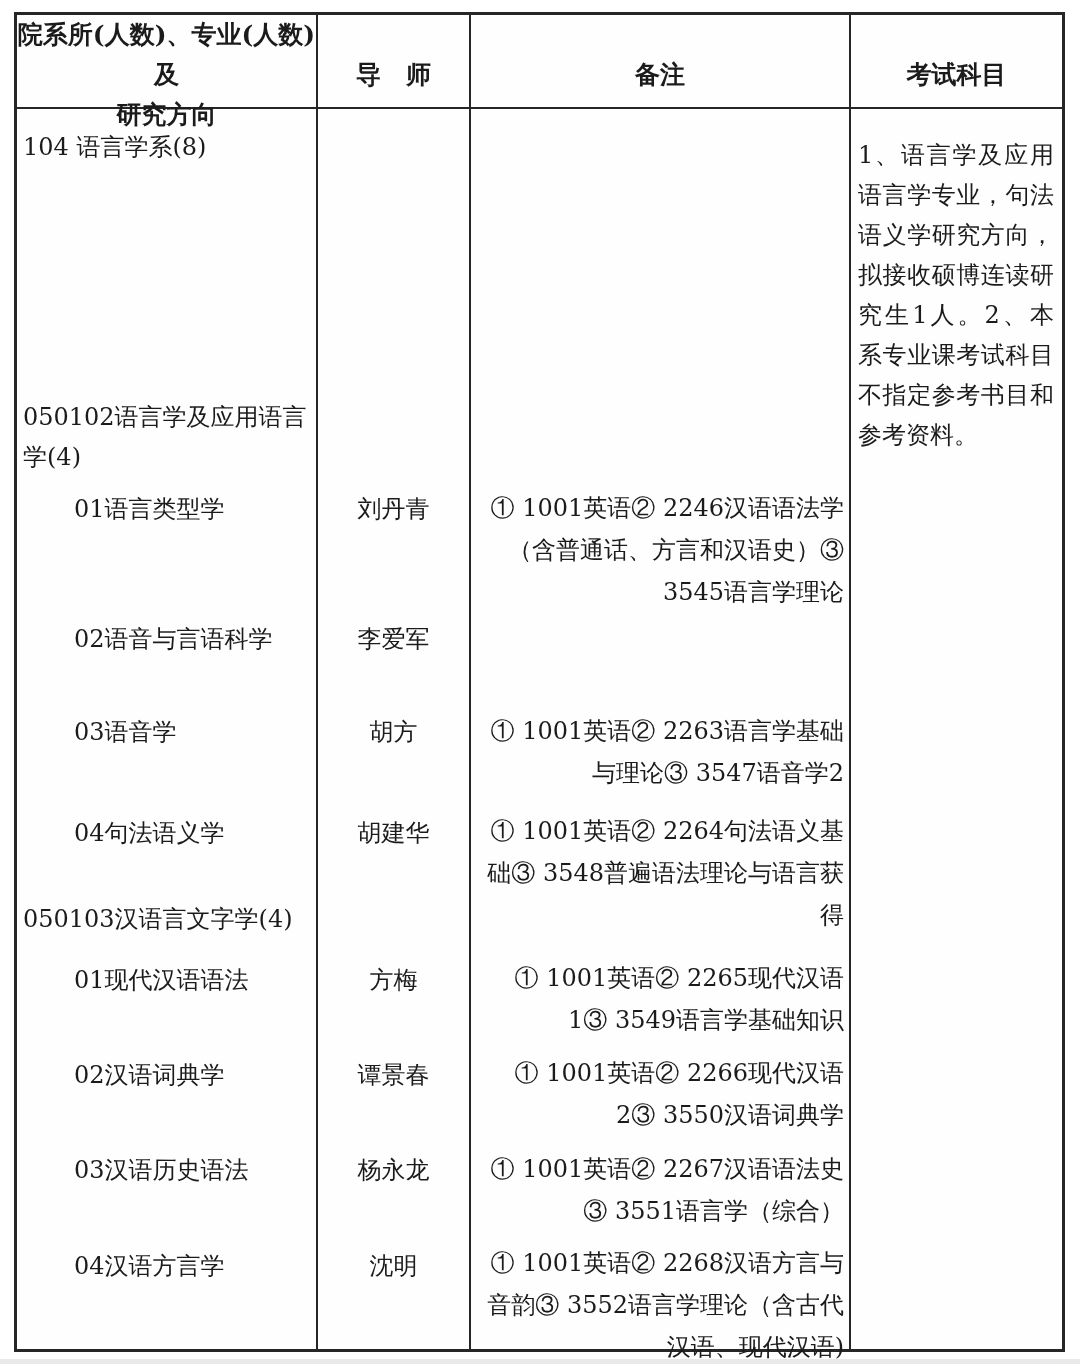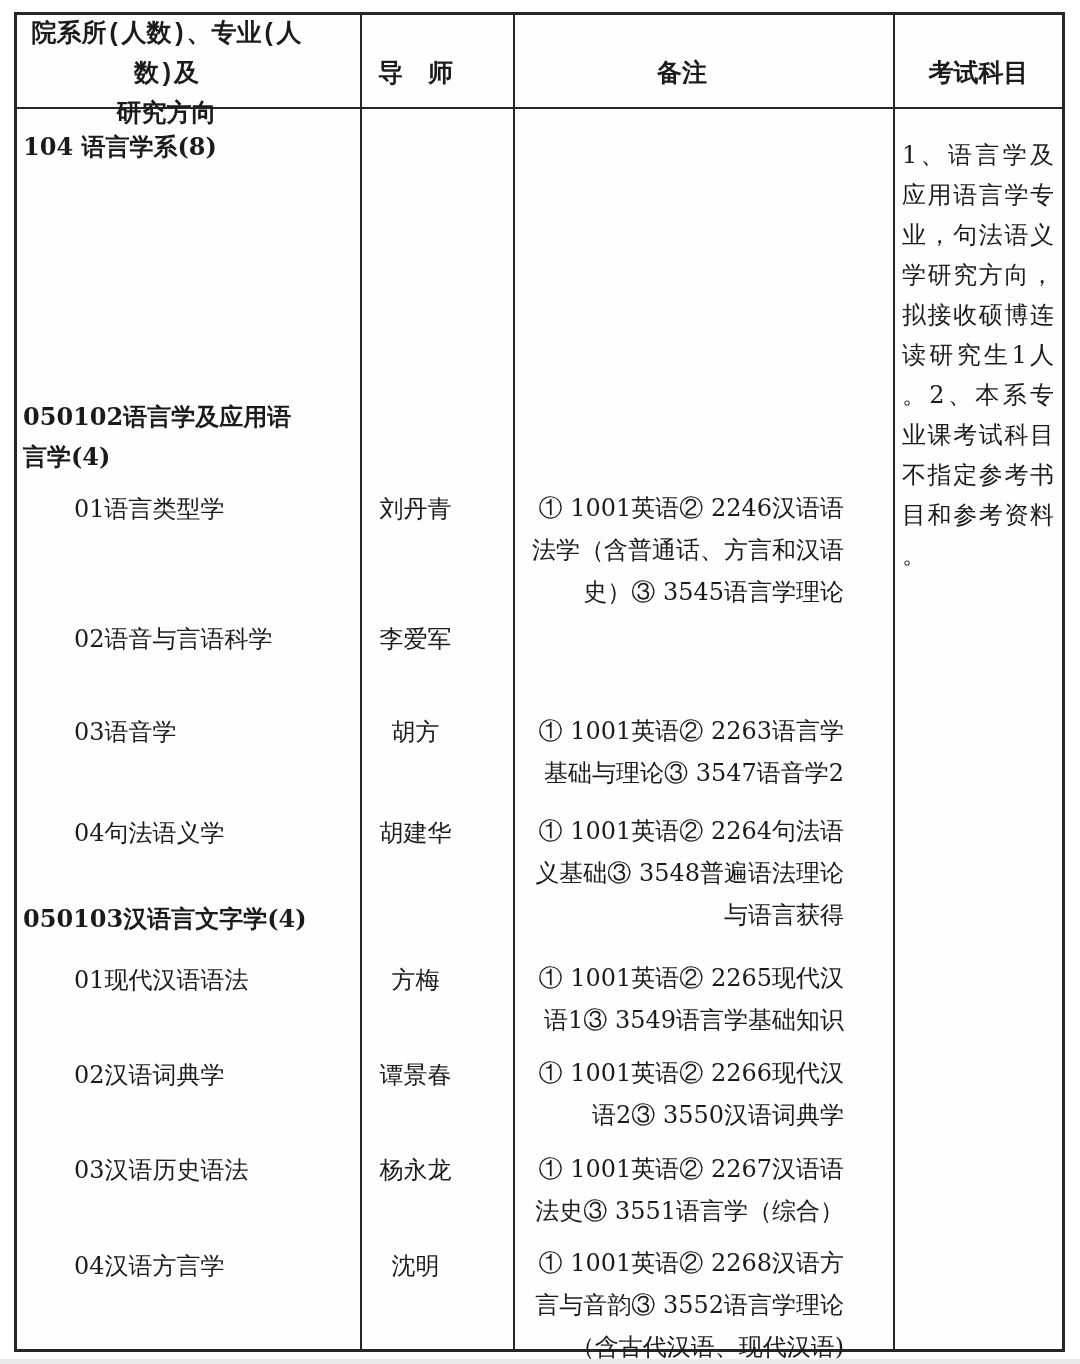--- a/index.html
+++ b/index.html
@@ -23,21 +23,20 @@
     border: 3px solid #262626;
     box-sizing: border-box;
     background: #fefefe;
   }
 
   .header-row {
     display: grid;
     grid-template-columns: 299px 153px 380px 213px;
     height: 92px;
     border-bottom: 2px solid #262626;
-    font-family: Liberation Mono, monospace;
   }
 
   .header-cell {
     display: flex;
     align-items: center;
     justify-content: center;
     text-align: center;
     font-weight: bold;
     font-size: 25px;
     line-height: 40px;
@@ -51,35 +50,34 @@
     height: 1240px;
   }
 
   .cell {
     position: relative;
     box-sizing: border-box;
   }
 
   .v-border {
     border-left: 2px solid #262626;
-    margin-left: 44px;
   }
 
   .block {
     position: absolute;
     left: 0;
     right: 0;
     font-size: 24px;
     line-height: 40px;
   }
 
   
   .c1 { left: 6px; right: 5px; }
   .c1.indent { left: 17px; margin-left: 40px; }
-  .bold { font-weight: bold; }
+  .bold { font-weight: normal; }
 
   
   .c2 { text-align: center; }
 
   
   .c3 {
     left: 5px;
     right: 5px;
     text-align: right;
     line-height: 42px;

